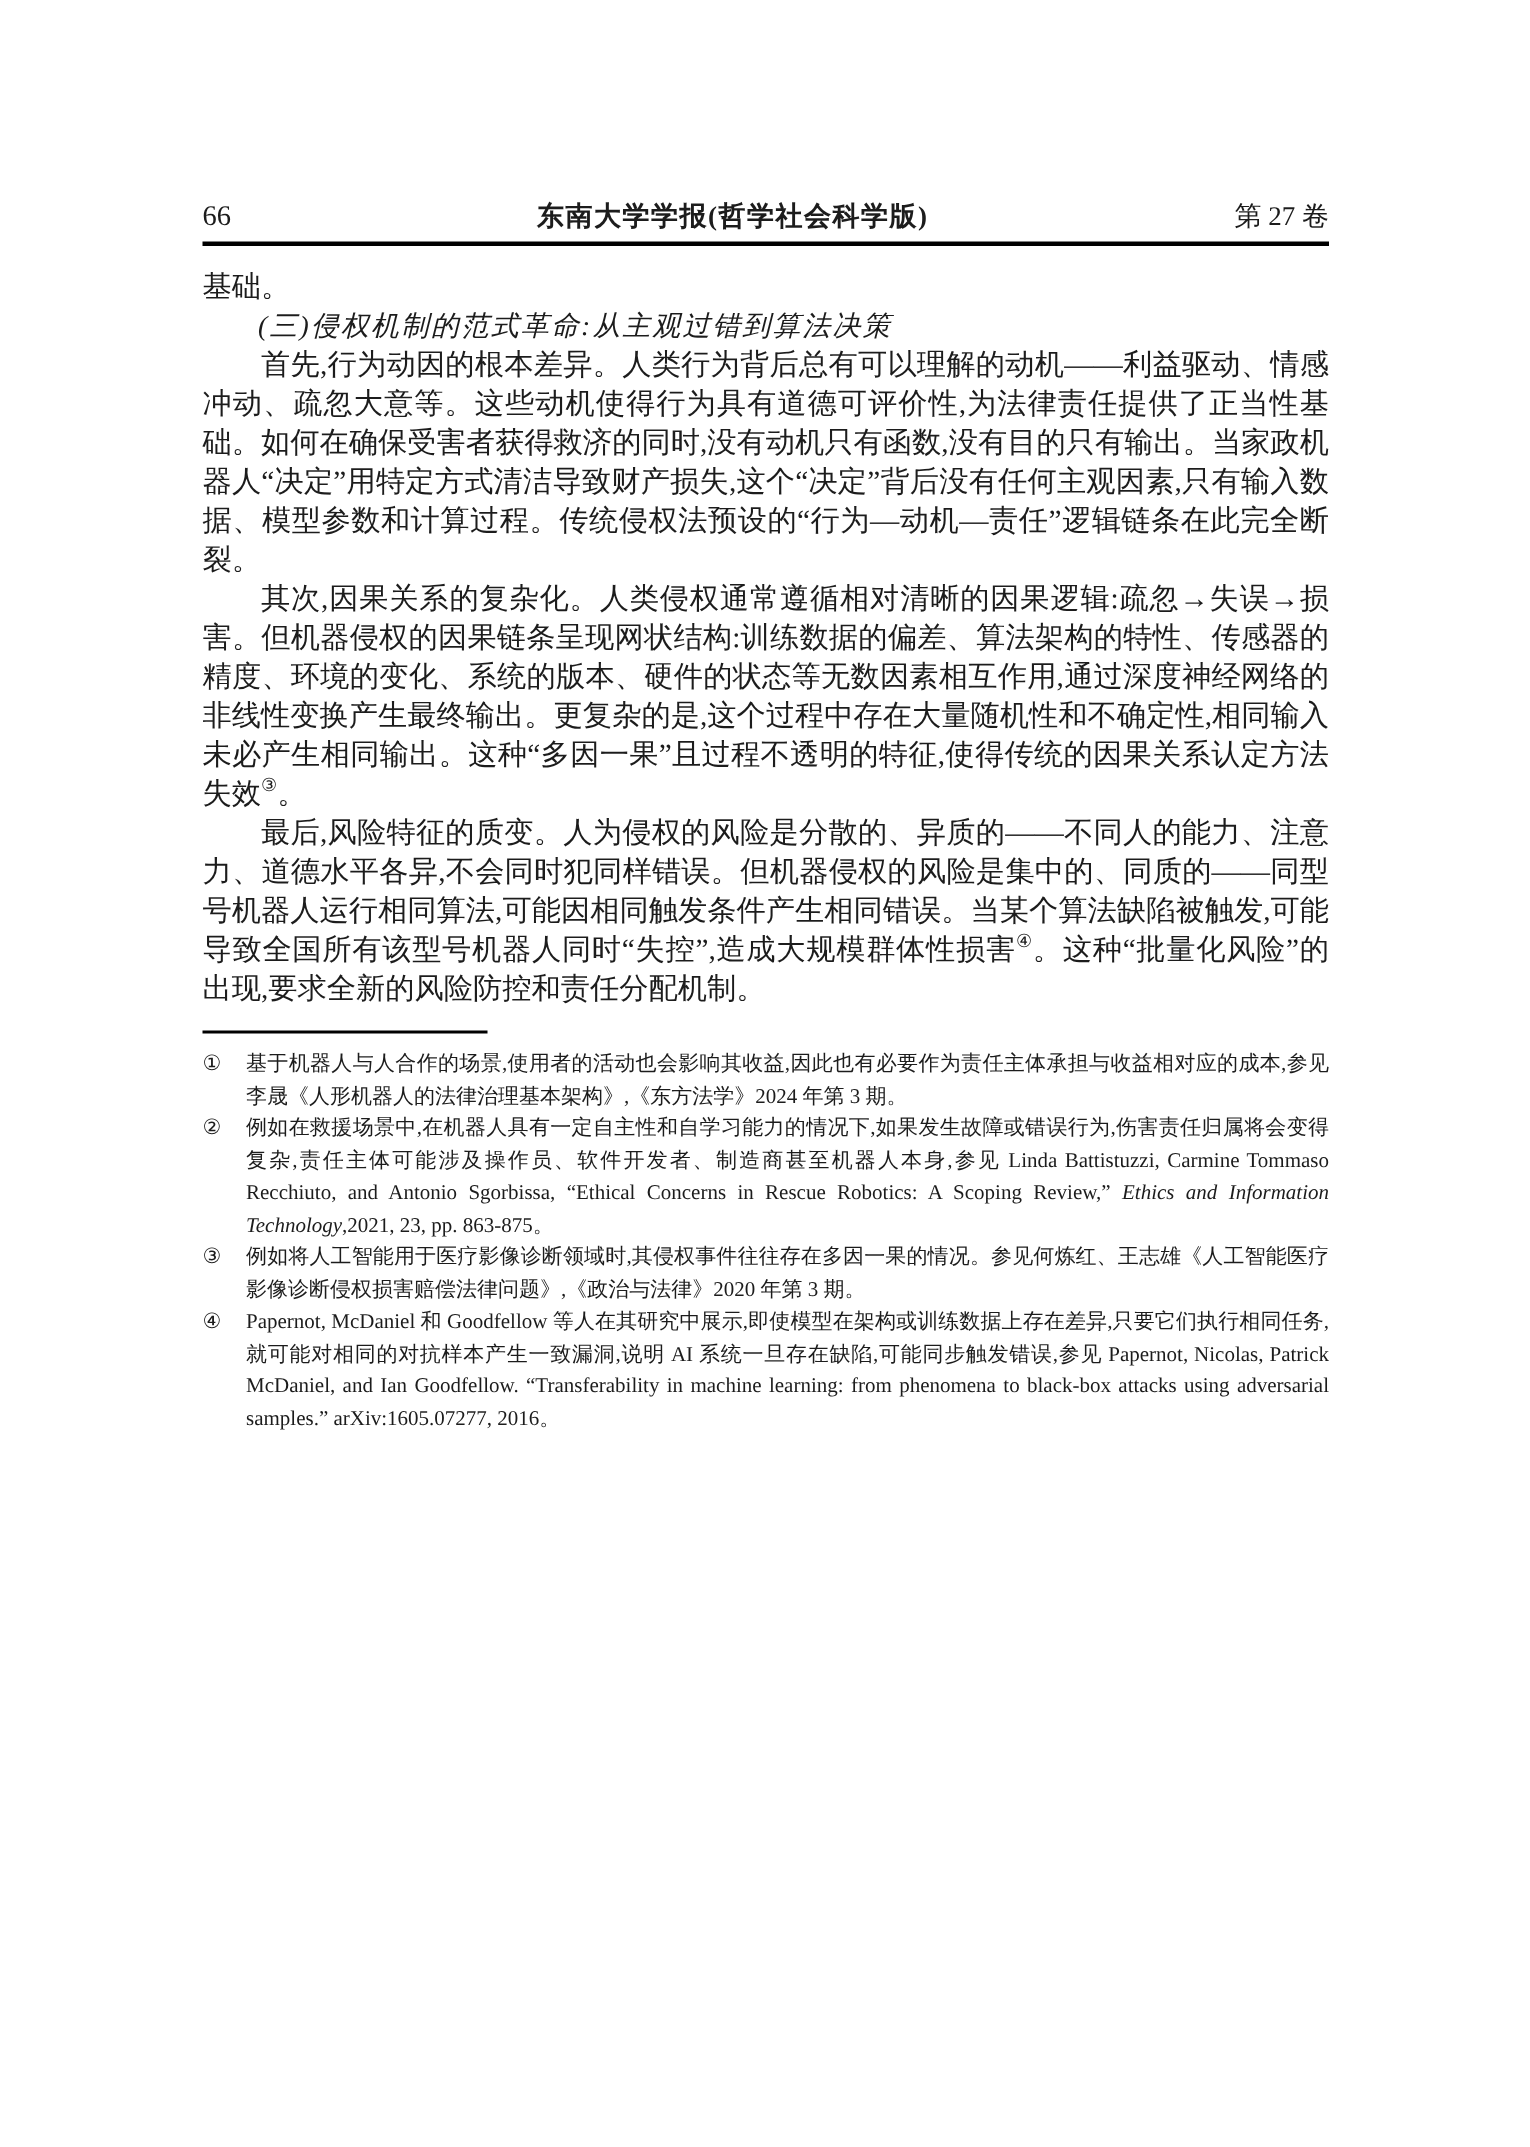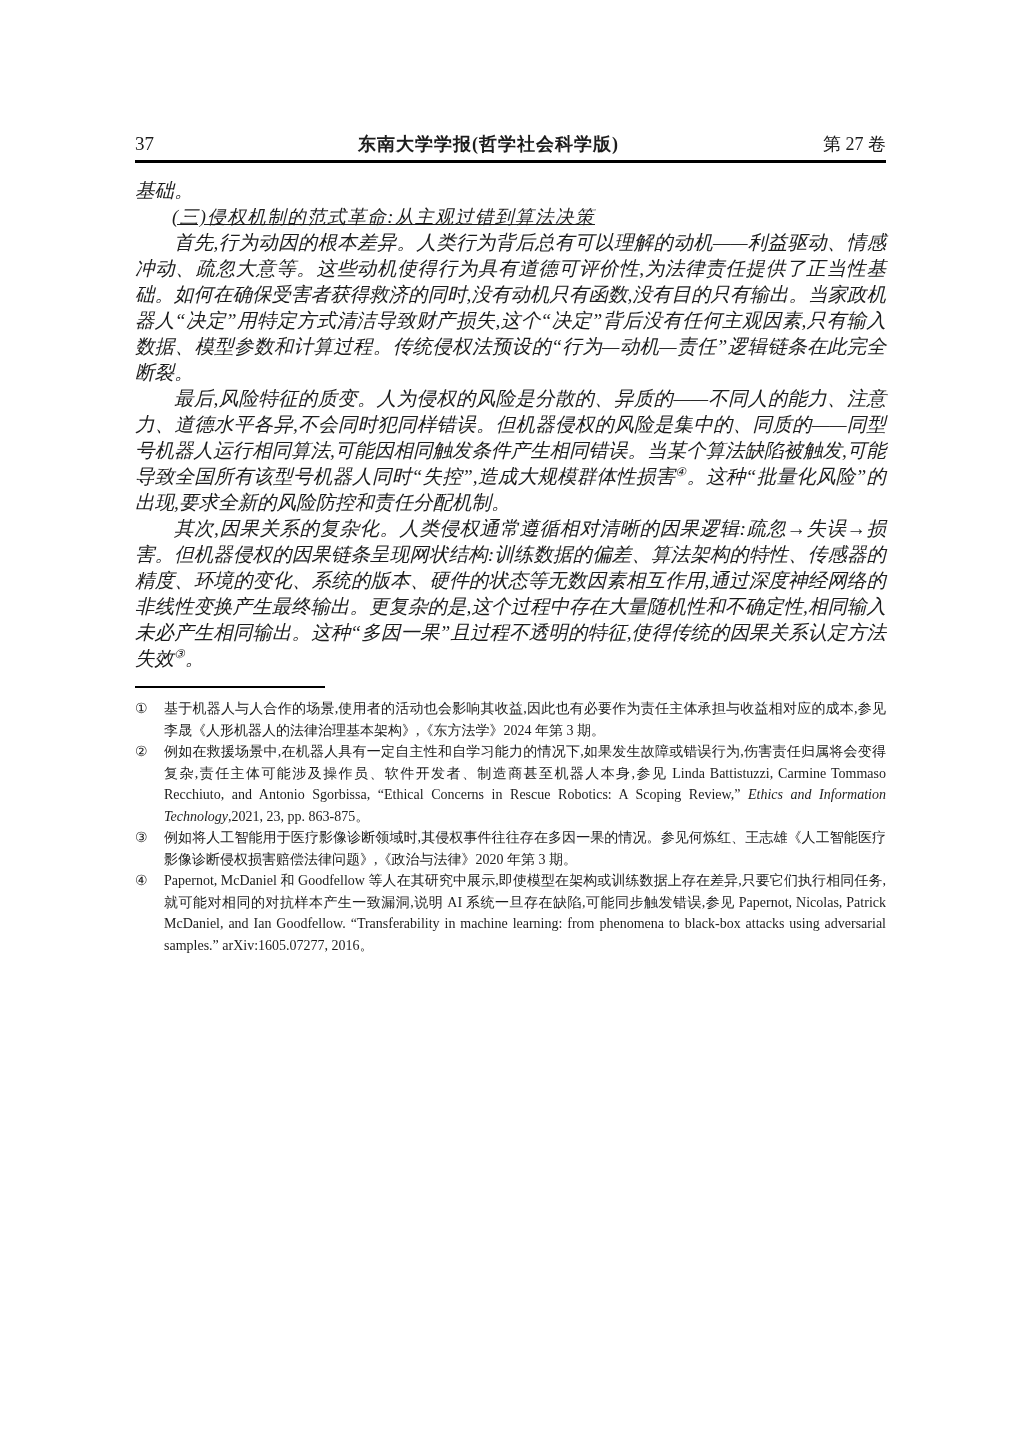--- a/index.html
+++ b/index.html
@@ -34,29 +34,28 @@
     border-top: 3px solid #000;
     height: 0;
   }
   
   .article-body {
     margin-top: 15px;
     font-size: 19.5px;
     line-height: 26px;
     text-align: justify;
   }
-  .article-body p { margin: 0; font-style: italic; }
+  .article-body p { margin: 0; }
   p.cont { text-indent: 0; }
   p.para { text-indent: 2em; }
   p.sec-heading {
     text-indent: 2em;
     font-style: italic;
     font-size: 18.5px;
     letter-spacing: 1.5px;
-    text-decoration: underline;
   }
   sup.fnref {
     font-size: 12px;
     line-height: 0;
     vertical-align: super;
   }
   
   .footnote-separator {
     margin: 14px 0 10px 0;
     width: 190px;
@@ -79,32 +78,32 @@
     left: 0;
     top: 0;
   }
 </style>
 </head>
 <body>
 
 <div class="page">
 
   <div class="running-head">
-    <span class="pageno">37</span>
+    <span class="pageno">66</span>
     <span class="jtitle">东南大学学报(哲学社会科学版)</span>
     <span class="vol">第 27 卷</span>
   </div>
   <hr class="head-rule">
 
   <div class="article-body">
     <p class="cont">基础。</p>
     <p class="sec-heading">(三)侵权机制的范式革命:从主观过错到算法决策</p>
     <p class="para">首先,行为动因的根本差异。人类行为背后总有可以理解的动机——利益驱动、情感冲动、疏忽大意等。这些动机使得行为具有道德可评价性,为法律责任提供了正当性基础。如何在确保受害者获得救济的同时,没有动机只有函数,没有目的只有输出。当家政机器人“决定”用特定方式清洁导致财产损失,这个“决定”背后没有任何主观因素,只有输入数据、模型参数和计算过程。传统侵权法预设的“行为—动机—责任”逻辑链条在此完全断裂。</p>
+    <p class="para">其次,因果关系的复杂化。人类侵权通常遵循相对清晰的因果逻辑:疏忽→失误→损害。但机器侵权的因果链条呈现网状结构:训练数据的偏差、算法架构的特性、传感器的精度、环境的变化、系统的版本、硬件的状态等无数因素相互作用,通过深度神经网络的非线性变换产生最终输出。更复杂的是,这个过程中存在大量随机性和不确定性,相同输入未必产生相同输出。这种“多因一果”且过程不透明的特征,使得传统的因果关系认定方法失效<sup class="fnref">③</sup>。</p>
     <p class="para">最后,风险特征的质变。人为侵权的风险是分散的、异质的——不同人的能力、注意力、道德水平各异,不会同时犯同样错误。但机器侵权的风险是集中的、同质的——同型号机器人运行相同算法,可能因相同触发条件产生相同错误。当某个算法缺陷被触发,可能导致全国所有该型号机器人同时“失控”,造成大规模群体性损害<sup class="fnref">④</sup>。这种“批量化风险”的出现,要求全新的风险防控和责任分配机制。</p>
-    <p class="para">其次,因果关系的复杂化。人类侵权通常遵循相对清晰的因果逻辑:疏忽→失误→损害。但机器侵权的因果链条呈现网状结构:训练数据的偏差、算法架构的特性、传感器的精度、环境的变化、系统的版本、硬件的状态等无数因素相互作用,通过深度神经网络的非线性变换产生最终输出。更复杂的是,这个过程中存在大量随机性和不确定性,相同输入未必产生相同输出。这种“多因一果”且过程不透明的特征,使得传统的因果关系认定方法失效<sup class="fnref">③</sup>。</p>
   </div>
 
   <hr class="footnote-separator">
 
   <div class="footnotes">
     <div class="footnote">
       <span class="fn-marker">①</span>
       <span class="fn-text">基于机器人与人合作的场景,使用者的活动也会影响其收益,因此也有必要作为责任主体承担与收益相对应的成本,参见李晟《人形机器人的法律治理基本架构》,《东方法学》2024 年第 3 期。</span>
     </div>
     <div class="footnote">

